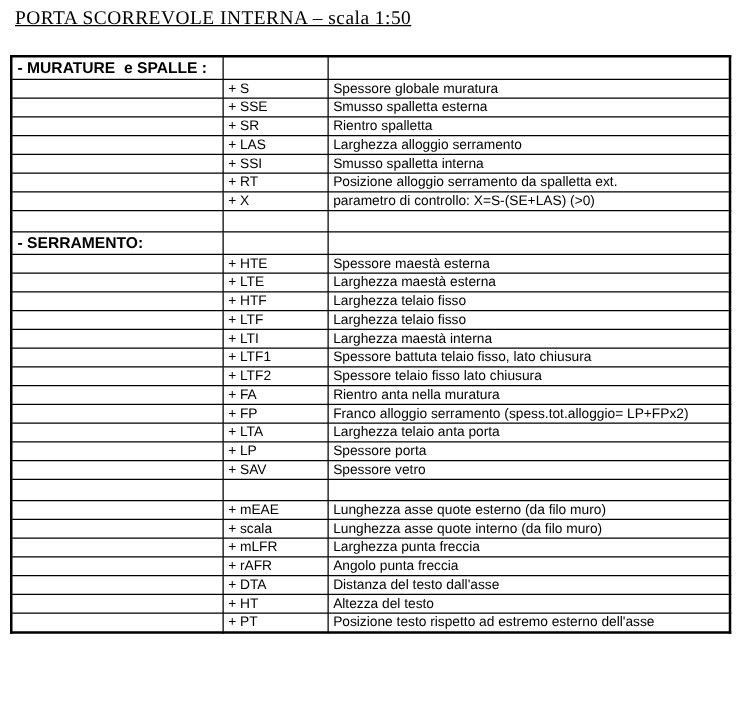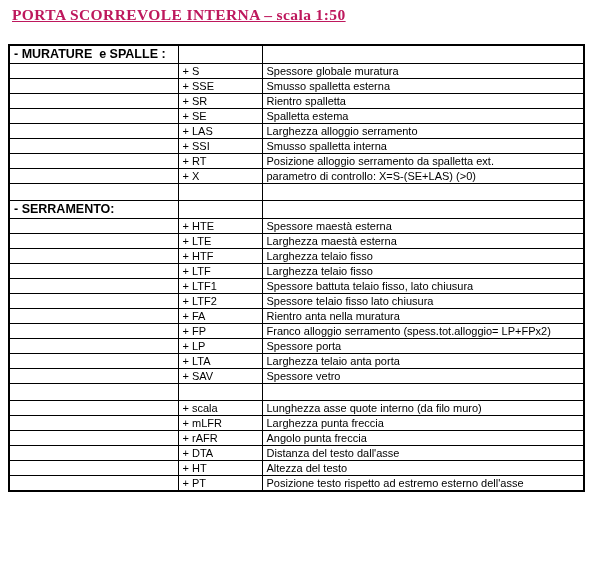--- a/index.html
+++ b/index.html
@@ -8,23 +8,23 @@
     width: 603px;
     height: 563px;
     background: #ffffff;
     overflow: hidden;
   }
   .page-title {
     position: absolute;
     left: 12px;
     top: 6px;
     font-family: "Liberation Serif", serif;
-    font-weight: bold;
+    font-weight: normal;
     font-size: 15.5px;
-    color: #be185d;
+    color: #000000;
     text-decoration: underline;
     letter-spacing: 0.4px;
     white-space: pre;
   }
   table.params {
     position: absolute;
     left: 8px;
     top: 44px;
     width: 575px;
     border-collapse: collapse;
@@ -82,25 +82,20 @@
         <td>+ SSE</td>
         <td>Smusso spalletta esterna</td>
       </tr>
       <tr class="data">
         <td></td>
         <td>+ SR</td>
         <td>Rientro spalletta</td>
       </tr>
       <tr class="data">
         <td></td>
-        <td>+ SE</td>
-        <td>Spalletta estema</td>
-      </tr>
-      <tr class="data">
-        <td></td>
         <td>+ LAS</td>
         <td>Larghezza alloggio serramento</td>
       </tr>
       <tr class="data">
         <td></td>
         <td>+ SSI</td>
         <td>Smusso spalletta interna</td>
       </tr>
       <tr class="data">
         <td></td>
@@ -140,61 +135,71 @@
         <td>+ HTF</td>
         <td>Larghezza telaio fisso</td>
       </tr>
       <tr class="data">
         <td></td>
         <td>+ LTF</td>
         <td>Larghezza telaio fisso</td>
       </tr>
       <tr class="data">
         <td></td>
+        <td>+ LTI</td>
+        <td>Larghezza maestà interna</td>
+      </tr>
+      <tr class="data">
+        <td></td>
         <td>+ LTF1</td>
         <td>Spessore battuta telaio fisso, lato chiusura</td>
       </tr>
       <tr class="data">
         <td></td>
         <td>+ LTF2</td>
         <td>Spessore telaio fisso lato chiusura</td>
       </tr>
       <tr class="data">
         <td></td>
         <td>+ FA</td>
         <td>Rientro anta nella muratura</td>
       </tr>
       <tr class="data">
         <td></td>
         <td>+ FP</td>
         <td>Franco alloggio serramento (spess.tot.alloggio= LP+FPx2)</td>
       </tr>
       <tr class="data">
         <td></td>
+        <td>+ LTA</td>
+        <td>Larghezza telaio anta porta</td>
+      </tr>
+      <tr class="data">
+        <td></td>
         <td>+ LP</td>
         <td>Spessore porta</td>
       </tr>
       <tr class="data">
         <td></td>
-        <td>+ LTA</td>
-        <td>Larghezza telaio anta porta</td>
-      </tr>
-      <tr class="data">
-        <td></td>
         <td>+ SAV</td>
         <td>Spessore vetro</td>
       </tr>
 
       <tr class="spacer">
         <td></td>
         <td></td>
         <td></td>
       </tr>
 
 
+      <tr class="data">
+        <td></td>
+        <td>+ mEAE</td>
+        <td>Lunghezza asse quote esterno (da filo muro)</td>
+      </tr>
       <tr class="data">
         <td></td>
         <td>+ scala</td>
         <td>Lunghezza asse quote interno (da filo muro)</td>
       </tr>
       <tr class="data">
         <td></td>
         <td>+ mLFR</td>
         <td>Larghezza punta freccia</td>
       </tr>

